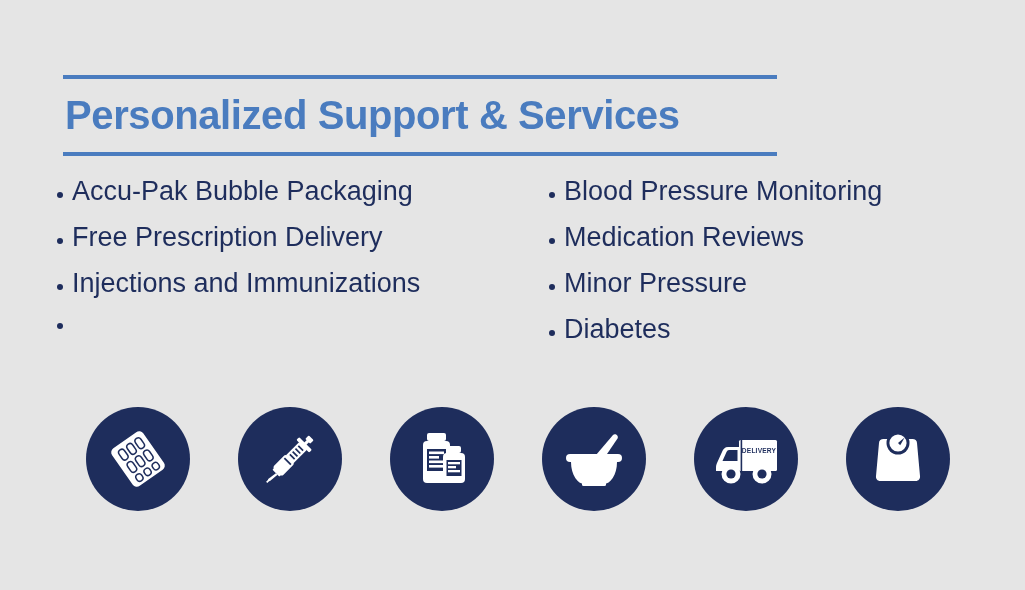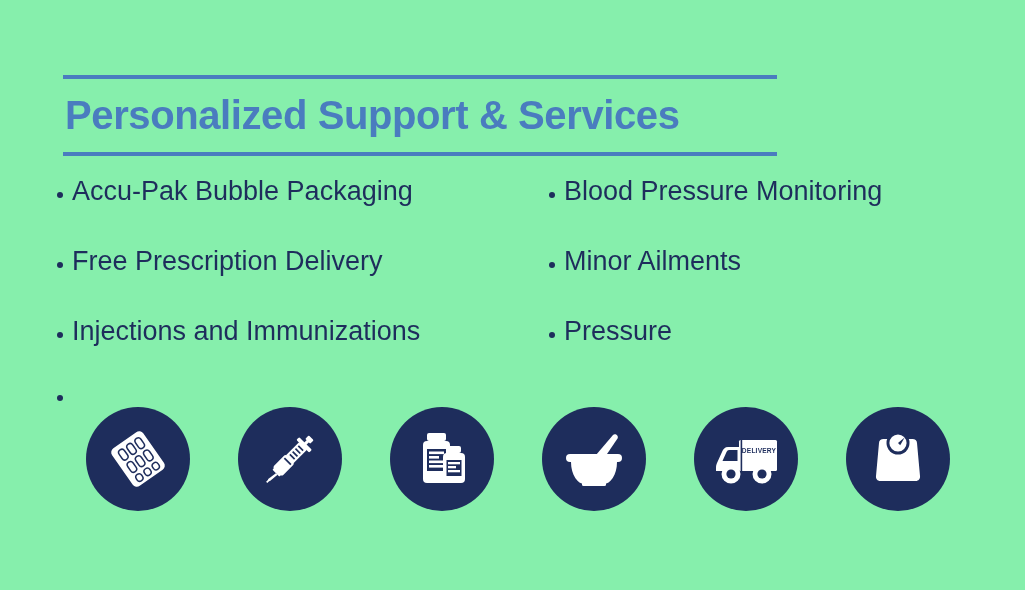--- a/index.html
+++ b/index.html
@@ -10,21 +10,21 @@
   body {
     width: 1025px;
     height: 590px;
     font-family: "Liberation Sans", sans-serif;
     overflow: hidden;
     position: relative;
   }
   .slide {
     position: absolute;
     inset: 0;
-    background: #86efac;
+    background: #e5e5e5;
   }
 
   
   .header {
     position: absolute;
     left: 63px;
     top: 75px;
     width: 714px;
   }
   .rule {
@@ -47,21 +47,21 @@
   
   .columns {
     position: absolute;
     left: 50px;
     top: 178px;
     width: 940px;
     display: flex;
     flex-direction: row;
     align-items: flex-start;
   }
-  .col { display: flex; flex-direction: column; gap: 24px; }
+  .col { display: flex; flex-direction: column; }
   .col-left  { width: 492px; }
   .col-right { width: 448px; justify-content: space-between; }
 
   .bullet-item {
     display: flex;
     flex-direction: row;
     align-items: baseline;
     height: 46px;
     color: #1e2d5c;
   }
@@ -145,25 +145,29 @@
       </div>
     </div>
 
     <div class="col col-right">
       <div class="bullet-item">
         <span class="bullet-dot"></span>
         <span class="bullet-label">Blood Pressure Monitoring</span>
       </div>
       <div class="bullet-item">
         <span class="bullet-dot"></span>
-        <span class="bullet-label">Minor Ailments</span>
-      </div>
-      <div class="bullet-item">
-        <span class="bullet-dot"></span>
-        <span class="bullet-label">Pressure</span>
+        <span class="bullet-label">Medication Reviews</span>
+      </div>
+      <div class="bullet-item">
+        <span class="bullet-dot"></span>
+        <span class="bullet-label">Minor Pressure</span>
+      </div>
+      <div class="bullet-item">
+        <span class="bullet-dot"></span>
+        <span class="bullet-label">Diabetes</span>
       </div>
     </div>
 
   </div>
 
   <div class="icon-row">
 
     <div class="icon-circle">
       <span>
         <svg width="66" height="66" viewBox="0 0 66 66">

